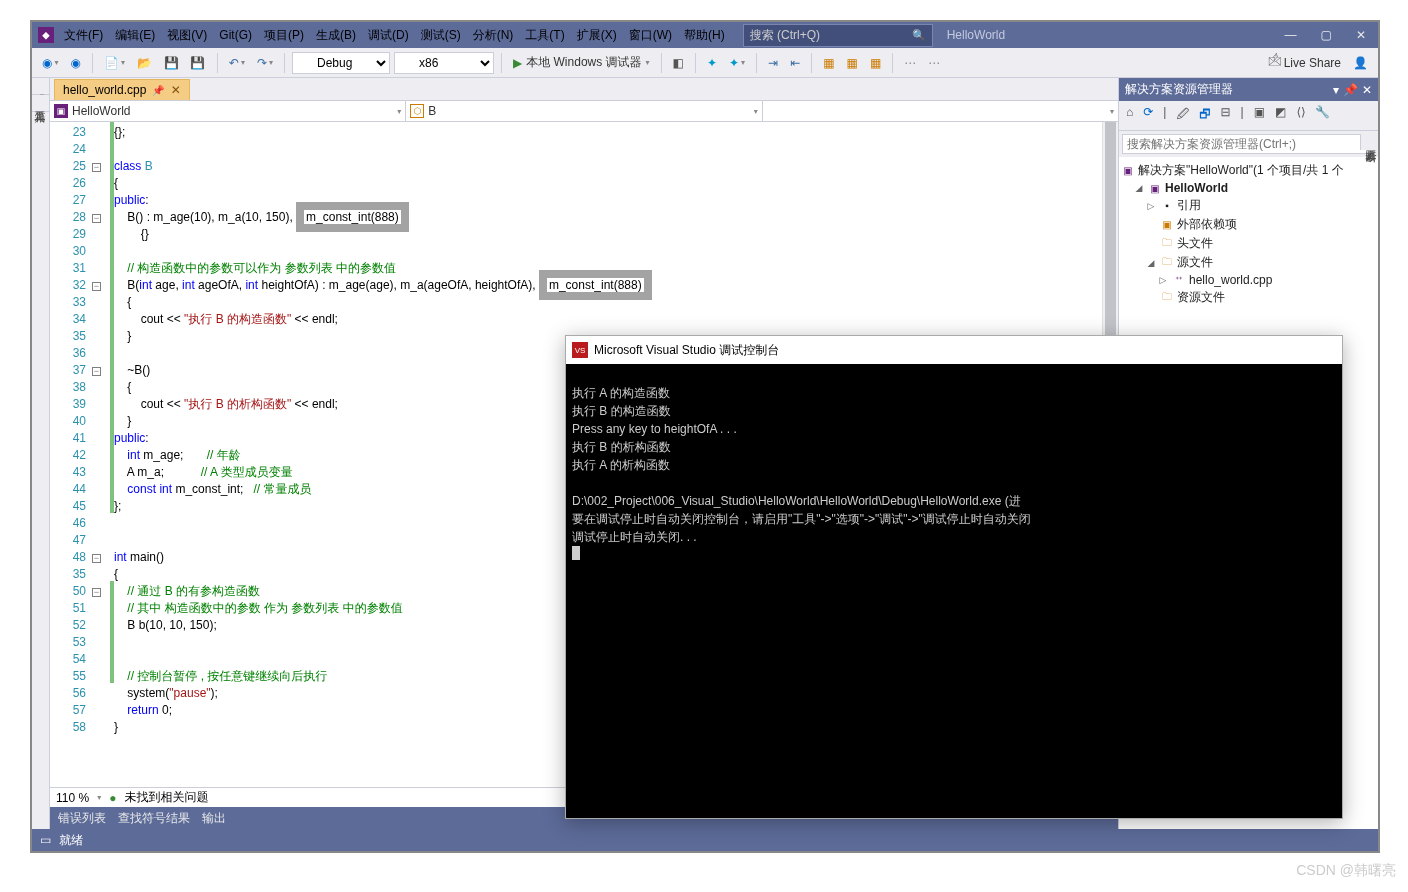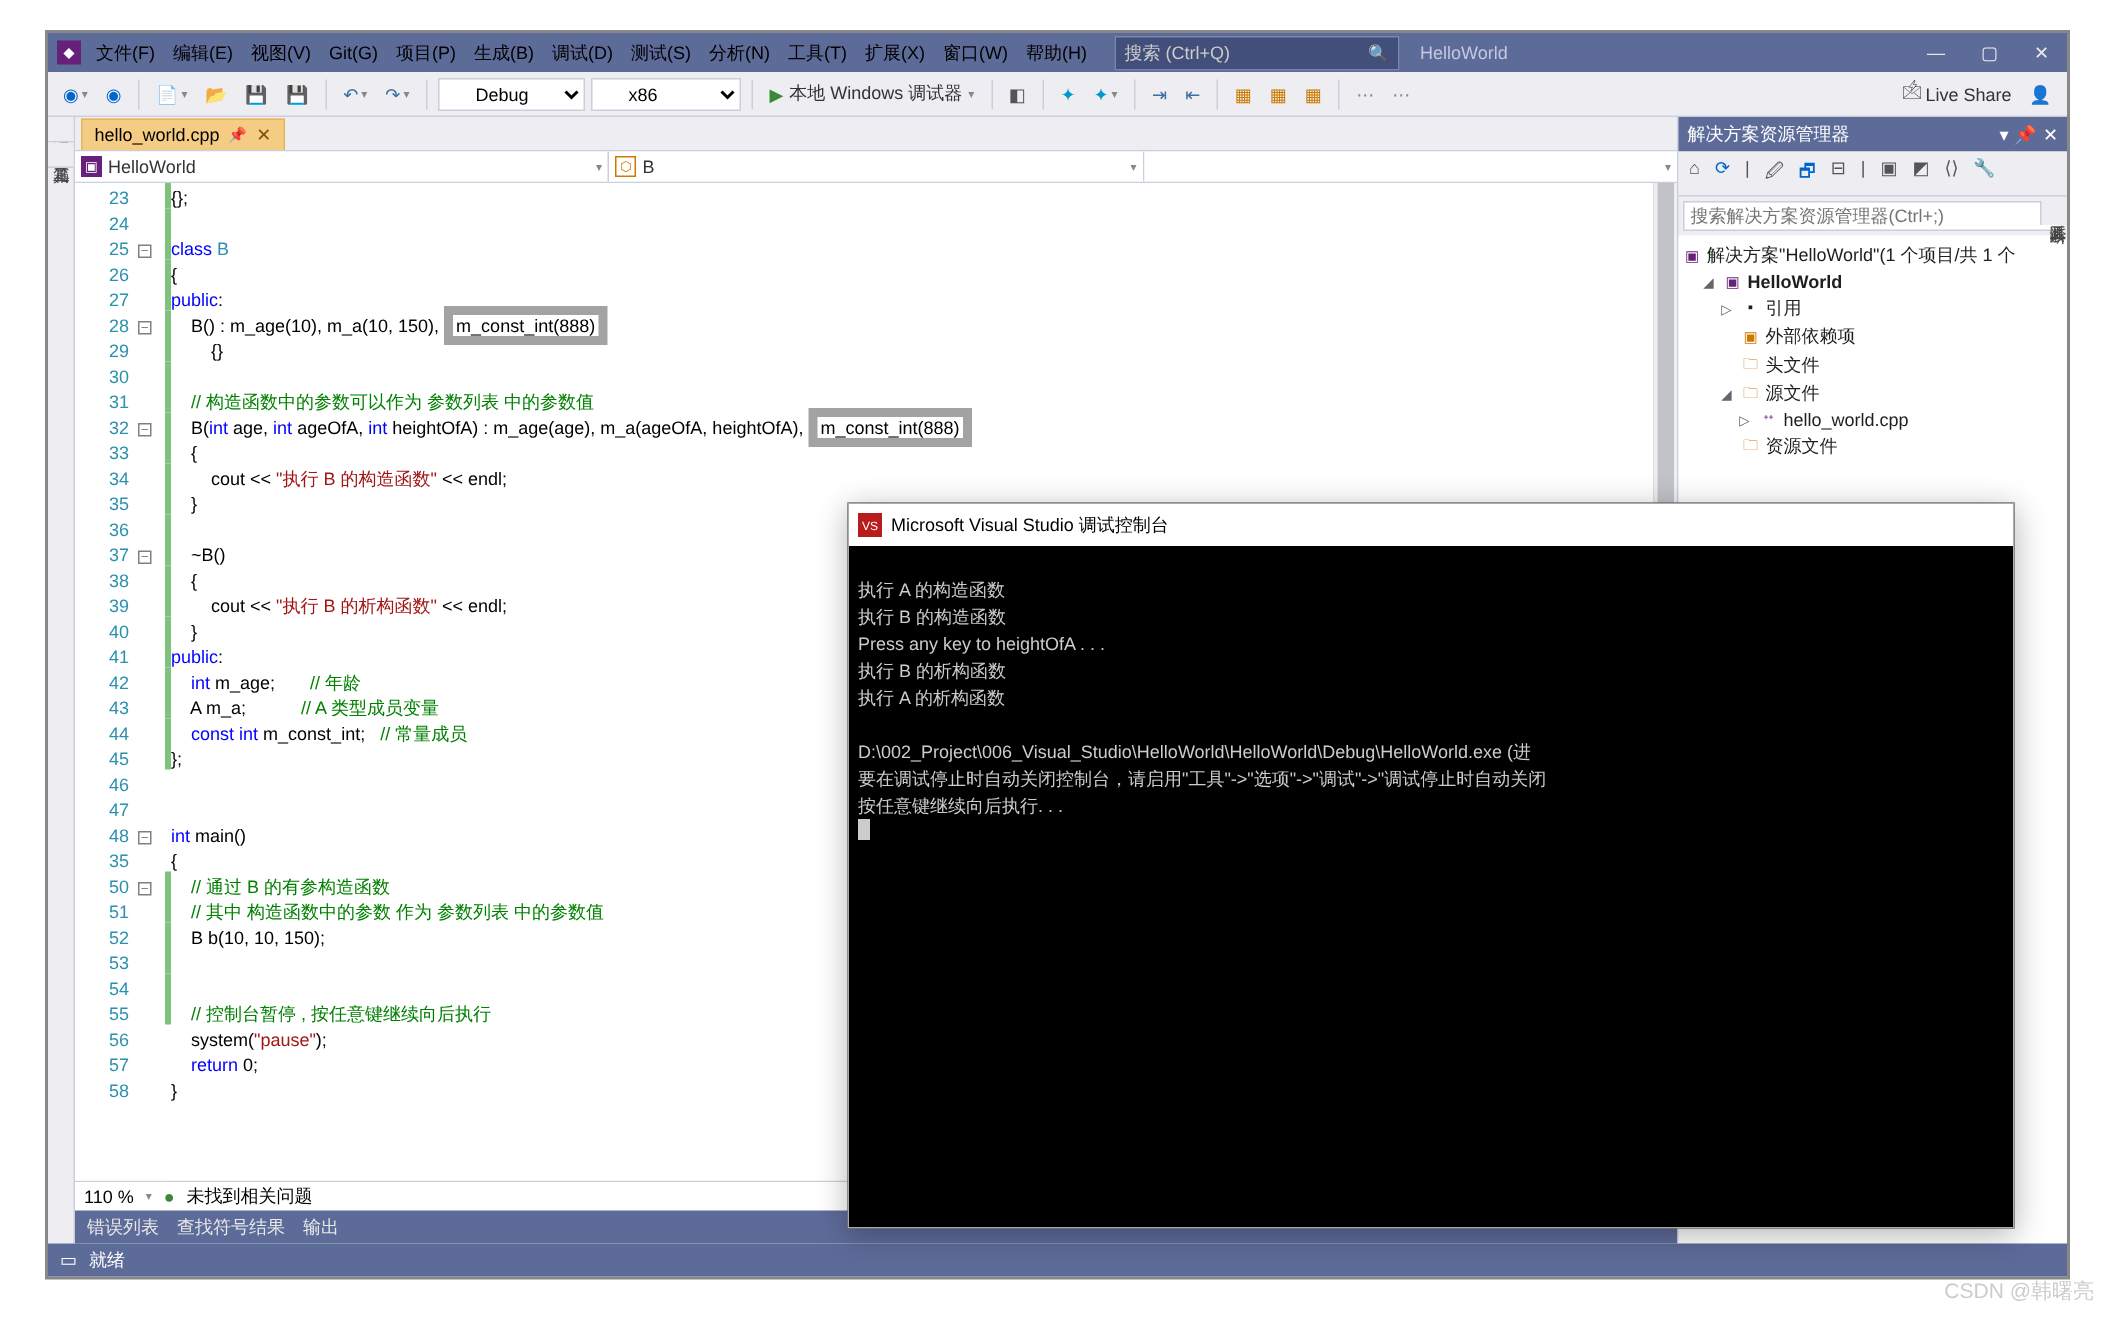--- a/index.html
+++ b/index.html
@@ -47,21 +47,21 @@
 .gutter { width: 42px; background: #fff; text-align: right; color: #2b91af; padding-right: 6px; font-family: Consolas, monospace; font-size: 13px; line-height: 17px; padding-top: 2px; }
 .outline-col { width: 18px; background: #fff; font-family: Consolas, monospace; font-size: 11px; line-height: 17px; padding-top:2px; color:#808080; }
 .outline-col .box { border:1px solid #808080; width:9px; height:9px; display:inline-flex;align-items:center;justify-content:center;font-size:9px;line-height:9px; margin-top:4px;}
 .change-bar { width:4px; background:#fff; }
 .change-bar .g { height:17px; background:#7ec27e; }
 .codepane { flex: 1; font-family: Consolas, monospace; font-size: 13px; line-height: 17px; padding-top: 2px; white-space: pre; color: #000; overflow:hidden; }
 .codepane .kw { color: #0000ff; }
 .codepane .str { color: #a31515; }
 .codepane .cmt { color: #008000; }
 .codepane .type { color: #2b91af; }
-.codepane .hlbox { border: 6px solid #a3a3a3; padding: 0 2px; }
+.codepane .hlbox { border: 8px solid #a3a3a3; padding: 0 2px; }
 .code-scroll { width:16px; background:#f0f0f0; border-left:1px solid #e0e0e0; position:relative; }
 .code-scroll .thumb { position:absolute; left:2px; right:2px; top:0; height:250px; background:#c2c3c9;}
 
 .zoombar { height: 20px; background: #fff; border-top: 1px solid #cccedb; display: flex; align-items: center; padding: 0 6px; gap: 8px; }
 .zoombar .ok { color: #388a34; }
 
 .bottom-tabs { height: 22px; background: #5d6b99; display: flex; align-items: center; padding: 0 8px; gap: 12px; color: #e8e8e8; }
 
 .statusbar { position: absolute; bottom: 0; left: 0; right: 0; height: 22px; background: #5d6b99; color: #fff; display: flex; align-items: center; padding: 0 8px; gap: 8px; }
 
@@ -83,21 +83,21 @@
 
 .right-tab { position: absolute; right: 0; top: 56px; width: 18px; background: #eeeef2; border-left:1px solid #cccedb;}
 .right-tab .vtab { writing-mode: vertical-rl; padding: 8px 2px; color: #444; font-size: 11px; }
 
 .console-window { position: absolute; left: 565px; top: 335px; width: 778px; height: 484px; border: 1px solid #aaa; background: #000; box-shadow: 0 4px 20px rgba(0,0,0,0.3); z-index: 50; }
 .console-window .cw-title { height: 28px; background: #fff; color: #000; display: flex; align-items: center; padding: 0 6px; gap:6px; }
 .console-window .cw-title .cw-icon { width:16px;height:16px;background:#b91c1c;color:#fff;display:inline-flex;align-items:center;justify-content:center;font-size:8px;}
 .console-window .cw-body { padding: 4px 6px; color: #ccc; font-family: "NSimSun", Consolas, monospace; font-size: 14px; line-height: 18px; white-space: pre-wrap; margin-top: 16px; }
 .console-window .cursor { display:inline-block; width:8px; height:14px; background:#ccc; }
 
-.watermark { position: absolute; right: 12px; bottom: 22px; color: #ccc; font-size: 14px; z-index: 100; }
+.watermark { position: absolute; right: 12px; bottom: 12px; color: #ccc; font-size: 14px; z-index: 100; }
 </style>
 </head>
 <body>
 
 <div class="outer-frame">
 
 <div class="titlebar">
   <span class="vs-logo">◆</span>
   <span id="menus-host"><span class="menu-item">文件(F)</span><span class="menu-item">编辑(E)</span><span class="menu-item">视图(V)</span><span class="menu-item">Git(G)</span><span class="menu-item">项目(P)</span><span class="menu-item">生成(B)</span><span class="menu-item">调试(D)</span><span class="menu-item">测试(S)</span><span class="menu-item">分析(N)</span><span class="menu-item">工具(T)</span><span class="menu-item">扩展(X)</span><span class="menu-item">窗口(W)</span><span class="menu-item">帮助(H)</span></span>
   <div class="search-box">
@@ -391,16 +391,16 @@
   <span>就绪</span>
 </div>
 
 </div>
 
 <div class="console-window">
   <div class="cw-title">
     <span class="cw-icon">VS</span>
     <span>Microsoft Visual Studio 调试控制台</span>
   </div>
-  <div class="cw-body" id="console-body"><div>执行 A 的构造函数</div><div>执行 B 的构造函数</div><div>Press any key to heightOfA . . .</div><div>执行 B 的析构函数</div><div>执行 A 的析构函数</div><div>&nbsp;</div><div>D:\002_Project\006_Visual_Studio\HelloWorld\HelloWorld\Debug\HelloWorld.exe (进</div><div>要在调试停止时自动关闭控制台，请启用"工具"-&gt;"选项"-&gt;"调试"-&gt;"调试停止时自动关闭</div><div>按任意键继续向后执行. . .</div><span class="cursor"></span></div>
+  <div class="cw-body" id="console-body"><div>执行 A 的构造函数</div><div>执行 B 的构造函数</div><div>Press any key to heightOfA . . .</div><div>执行 B 的析构函数</div><div>执行 A 的析构函数</div><div>&nbsp;</div><div>D:\002_Project\006_Visual_Studio\HelloWorld\HelloWorld\Debug\HelloWorld.exe (进</div><div>要在调试停止时自动关闭控制台，请启用"工具"-&gt;"选项"-&gt;"调试"-&gt;"调试停止时自动关闭</div><div>调试停止时自动关闭. . .</div><span class="cursor"></span></div>
 </div>
 
 <div class="watermark">CSDN @韩曙亮</div>
 
 </body></html>

